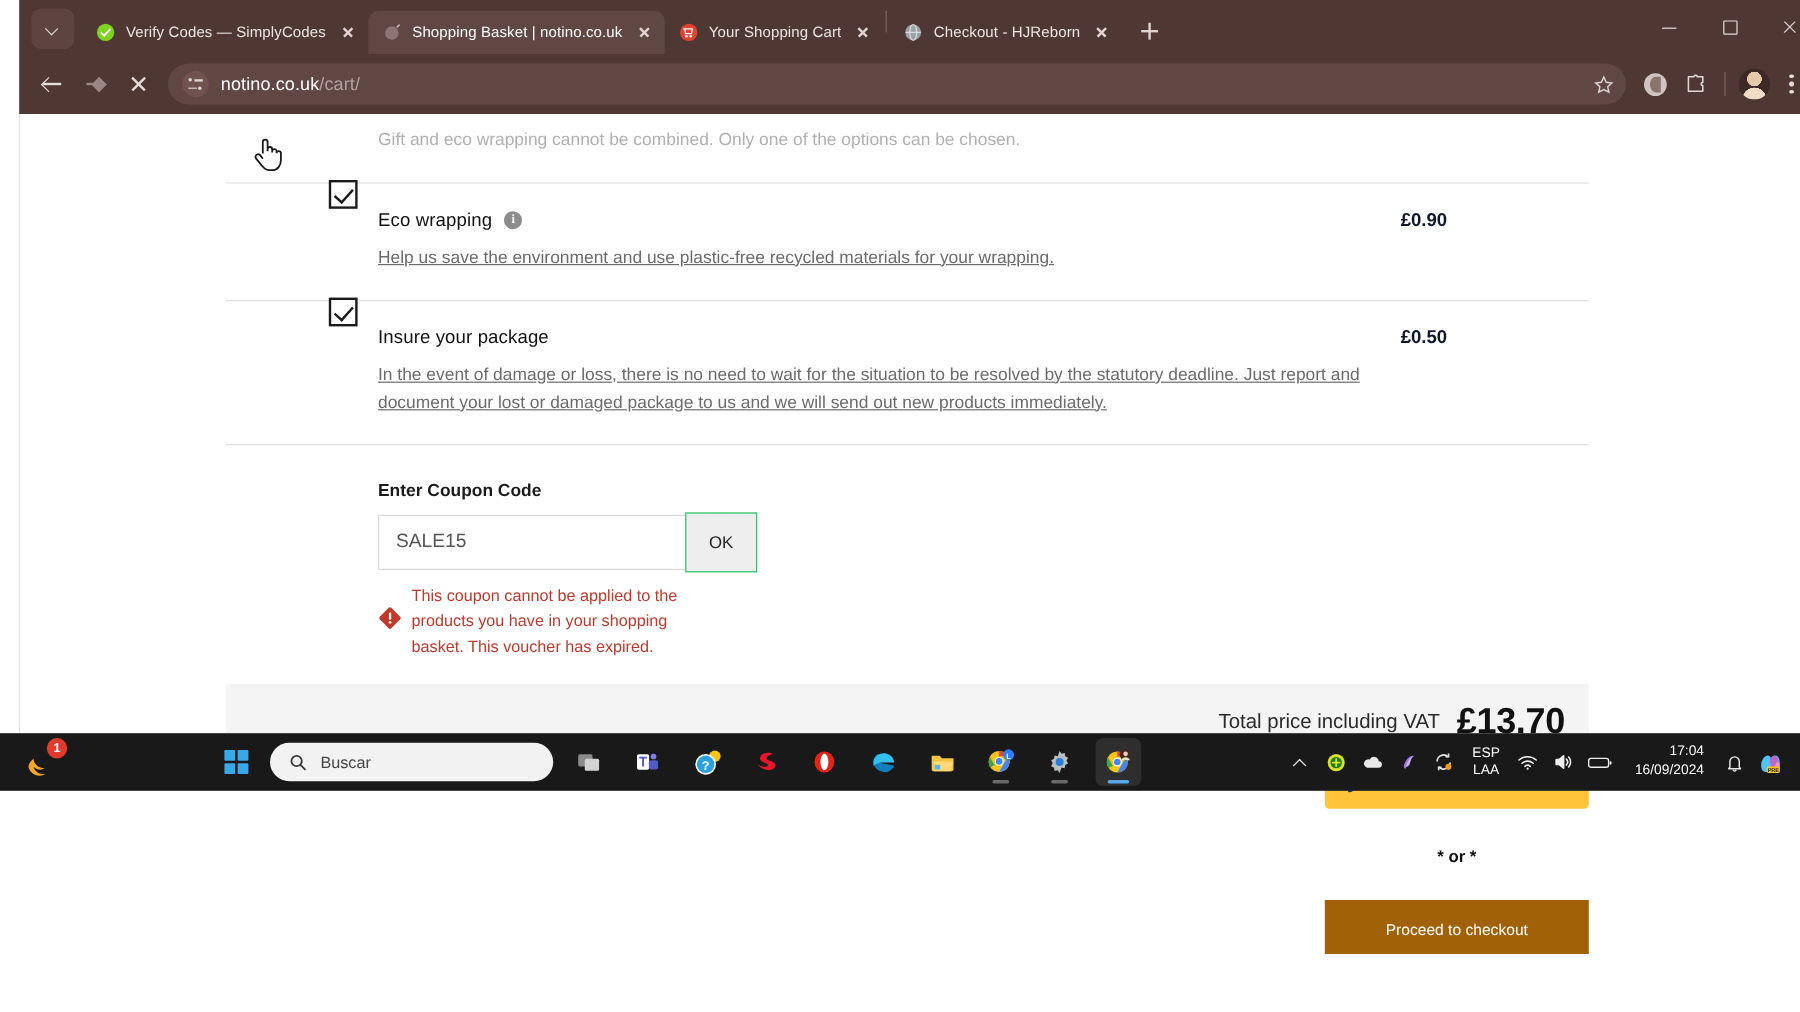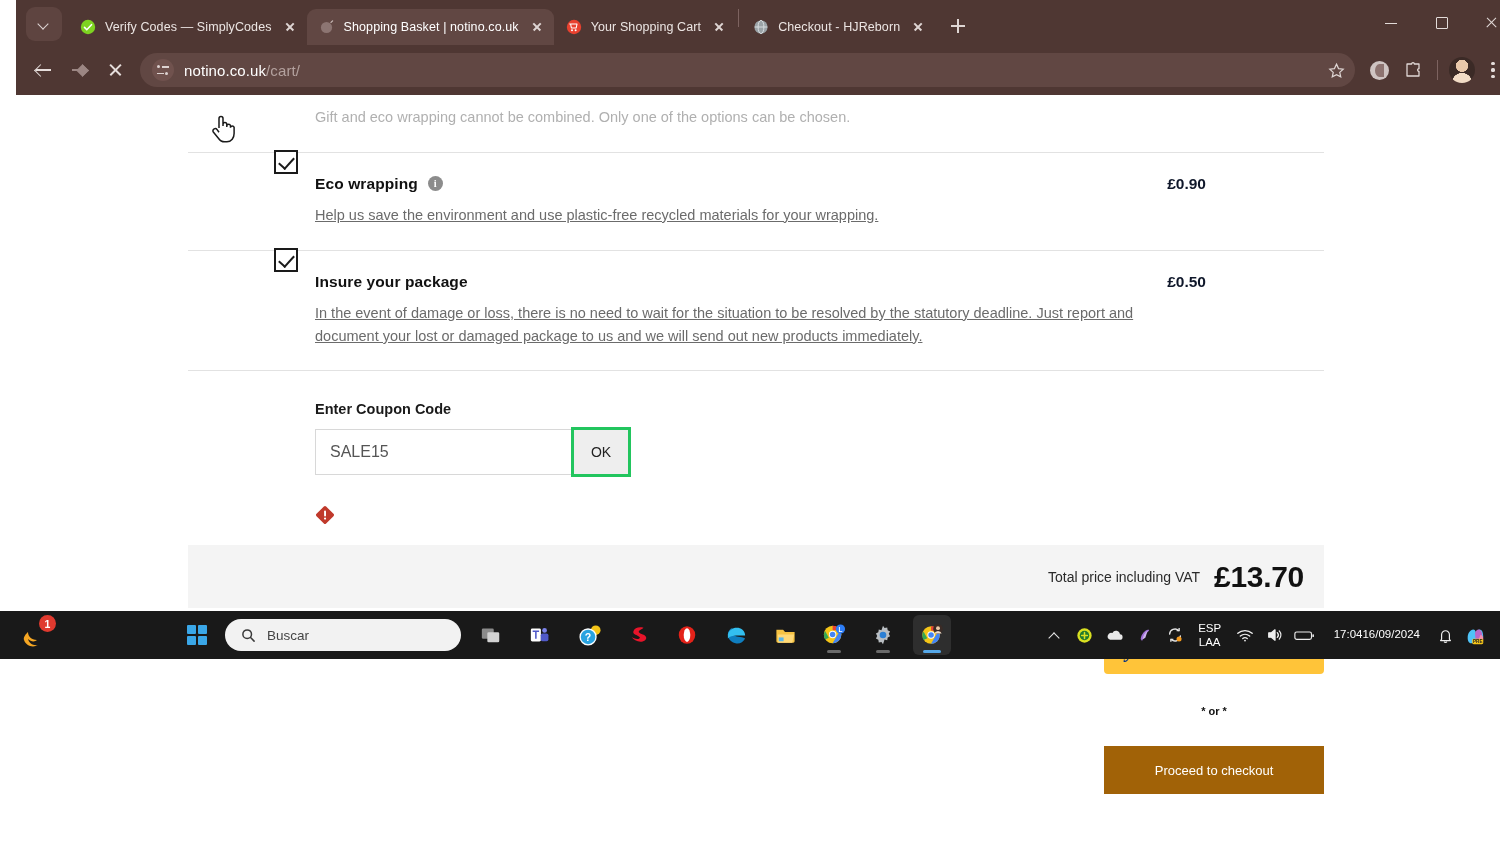--- a/index.html
+++ b/index.html
@@ -146,21 +146,21 @@
     position: absolute; left: 86px; top: -3px;
     width: 24px; height: 24px; border: 2px solid #1a1a1a; background: #fff;
     cursor: pointer;
   }
   .checkbox::after {
     content: ""; position: absolute; left: 6px; top: 2px;
     width: 7px; height: 13px;
     border-right: 2.4px solid #1a1a1a; border-bottom: 2.4px solid #1a1a1a;
     transform: rotate(42deg);
   }
-  .opt-title { font-size: 15.5px; font-weight: bold; color: #111; letter-spacing: .1px; }
+  .opt-title { font-size: 15.5px; font-weight: normal; color: #111; letter-spacing: .1px; }
   .info-icon {
     width: 15px; height: 15px; border-radius: 50%; background: #8c8c8c;
     color: #fff; font-size: 10.5px; font-weight: bold; font-family: "Liberation Serif", serif;
     display: inline-flex; align-items: center; justify-content: center; cursor: pointer;
   }
   .opt-price { position: absolute; right: 118px; top: 22px; font-size: 15.5px; font-weight: bold; color: #0f172a; }
   .opt-desc {
     padding-left: 127px; padding-right: 140px; margin-top: 11px;
     font-size: 14.5px; color: #6b6b6b; line-height: 1.58; text-decoration: underline;
   }
@@ -169,52 +169,52 @@
   .coupon { padding: 30px 0 0 127px; }
   .coupon-label { font-size: 14.5px; font-weight: bold; color: #1a1a1a; }
   .coupon-row { display: flex; margin-top: 12px; }
   .coupon-input {
     width: 258px; height: 46px; border: 1px solid #d8d8d8; background: #fff;
     font-size: 16px; color: #555; padding: 0 14px;
     font-family: "Liberation Sans", sans-serif; outline: none;
   }
   .coupon-ok {
     width: 60px; height: 50px; margin-top: -2px; margin-left: -2px;
-    background: #eeeeee; border: 3px solid #22c55e;
+    background: #eeeeee; border: 1px solid #22c55e;
     font-size: 14px; color: #222; cursor: pointer;
     font-family: "Liberation Sans", sans-serif;
     display:flex; align-items:center; justify-content:center;
     position: relative;
   }
   .cursor-hand { position: absolute; left: 22px; top: 18px; width: 26px; height: 32px; pointer-events:none; }
 
   .coupon-error { display: flex; gap: 8px; margin-top: 10px; align-items: flex-start; }
   .err-icon { width: 20px; height: 20px; flex: none; margin-top: 18px; }
   .err-text { font-size: 13.5px; color: #c0392b; line-height: 1.55; width: 225px; }
 
   
   .totalbar {
     margin-top: 20px; height: 63px; background: #f4f4f4;
     display: flex; align-items: center; justify-content: flex-end;
     padding-right: 20px; gap: 14px;
   }
-  .total-label { font-size: 14px; color: #2a2a2a; }
+  .total-label { font-size: 17px; color: #2a2a2a; }
   .total-value { font-size: 30px; font-weight: bold; color: #111; letter-spacing: -.3px; }
 
   
   .rightcol { display: flex; flex-direction: column; align-items: center; width: 220px; position: absolute; right: 0; top: 531px; }
   .paypal-btn {
     width: 220px; height: 48px; background: #ffc439; border: none; border-radius: 4px;
     display: flex; align-items: center; justify-content: space-between; gap: 7px; cursor: pointer;
     font-size: 19px;
   }
   .pp-pay { font-family: "Liberation Serif", serif; font-weight: bold; font-style: italic; color: #003087; font-size: 20px; letter-spacing: -.4px; }
   .pp-pal { font-family: "Liberation Serif", serif; font-weight: bold; font-style: italic; color: #009cde; font-size: 20px; letter-spacing: -.4px; margin-left: -5px; }
   .pp-checkout { font-size: 18px; color: #2b2b2b; margin-left: 2px; }
-  .or-text { font-size: 11px; font-weight: bold; color: #111; margin-top: 31px; }
+  .or-text { font-size: 14px; font-weight: bold; color: #111; margin-top: 31px; }
   .proceed-btn {
     width: 220px; height: 48px; margin-top: 29px; background: #a16207; color: #fff;
     border: none; font-size: 13px; cursor: pointer; font-family: "Liberation Sans", sans-serif;
   }
 
   
   .scrollbar { position: absolute; right: 0; top: 0; width: 15px; height: 700px; background: #fafafa; border-left: 1px solid #eee; }
   .sb-arrow { width: 15px; height: 16px; display:flex; align-items:center; justify-content:center; cursor:pointer; }
   .sb-arrow .t { width:0; height:0; border-left:4px solid transparent; border-right:4px solid transparent; }
   .sb-up .t { border-bottom: 5px solid #555; }
@@ -242,21 +242,21 @@
   .search-ico { width: 15px; height: 15px; flex:none; }
   .search-ph { font-size: 13.5px; color: #444; }
   .tb-app { width: 38px; height: 40px; display:flex; align-items:center; justify-content:center; cursor:pointer; position: relative; flex:none; }
   .tb-app.active { background: #2e2e2e; border-radius: 6px; }
   .runindic { position: absolute; bottom: 2px; left: 50%; transform: translateX(-50%); width: 14px; height: 3px; border-radius: 2px; background: #6a6a6a; }
   .tb-app.active .runindic { width: 18px; background: #56a8e8; }
 
   .tray { position: absolute; right: 0; height: 48px; display: flex; align-items: center; gap: 0; padding-right: 10px; }
   .tray-i { width: 30px; height: 40px; display:flex; align-items:center; justify-content:center; cursor:pointer; flex:none; }
   .lang { display:flex; flex-direction:column; align-items:center; justify-content:center; width: 40px; color:#fff; font-size:11.5px; line-height:1.25; cursor:pointer; }
-  .clock { display:flex; flex-direction:row; align-items:flex-end; justify-content:center; color:#fff; font-size:11.5px; line-height:1.35; padding: 0 10px 0 14px; cursor:pointer; }
+  .clock { display:flex; flex-direction:column; align-items:flex-end; justify-content:center; color:#fff; font-size:11.5px; line-height:1.35; padding: 0 10px 0 14px; cursor:pointer; }
   .chevup { width:13px; height:13px; position:relative; }
   .chevup::before {
     content:""; position:absolute; left:2px; top:5px; width:7px; height:7px;
     border-left:1.6px solid #e8e8e8; border-top:1.6px solid #e8e8e8; transform: rotate(45deg);
   }
 </style>
 </head>
 <body>
 
 <div class="browser">
@@ -418,20 +418,21 @@
             </span>
           </div>
           <div class="coupon-error">
             <span class="err-icon">
               <svg viewBox="0 0 20 20" width="20" height="20">
                 <rect x="3.2" y="3.2" width="13.6" height="13.6" rx="1.6" fill="#c0392b" transform="rotate(45 10 10)"></rect>
                 <rect x="9.1" y="5.4" width="1.9" height="6.1" rx=".9" fill="#fff"></rect>
                 <circle cx="10.05" cy="13.6" r="1.1" fill="#fff"></circle>
               </svg>
             </span>
+            <span class="err-text">This coupon cannot be applied to the products you have in your shopping basket. This voucher has expired.</span>
           </div>
         </div>
 
         <div class="totalbar">
           <span class="total-label">Total price including VAT</span>
           <span class="total-value">£13.70</span>
         </div>
 
         <div class="rightcol">
           <button class="paypal-btn">

